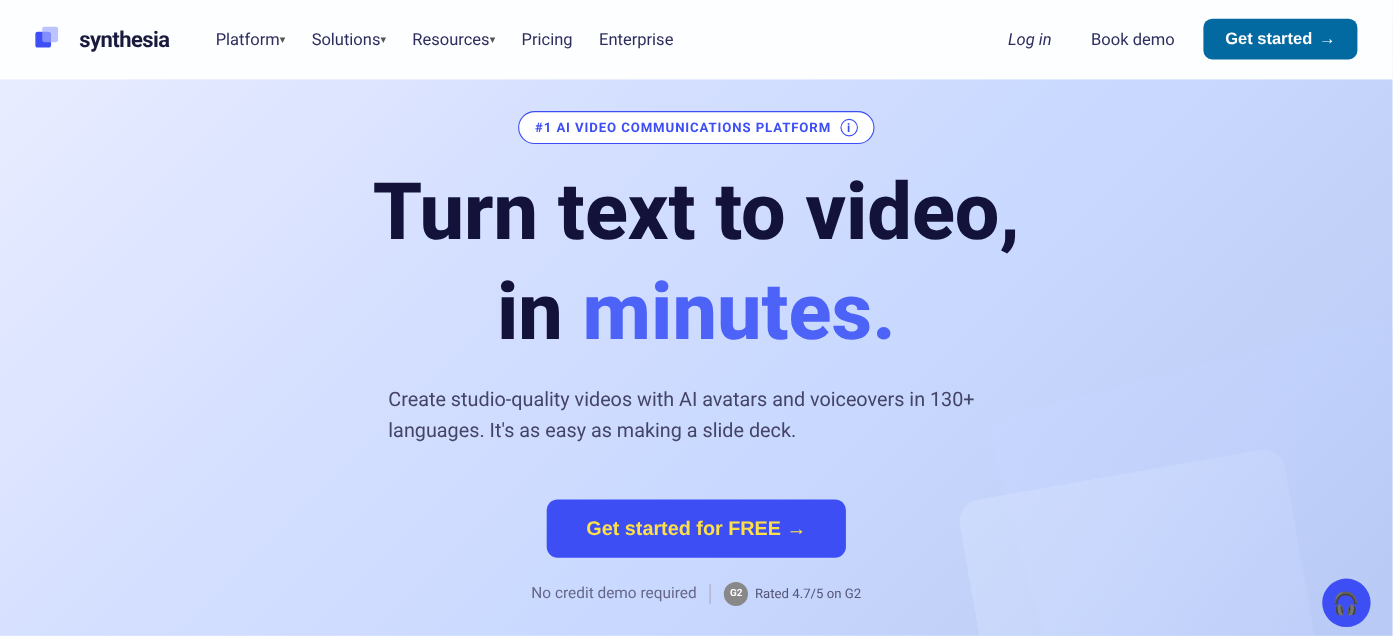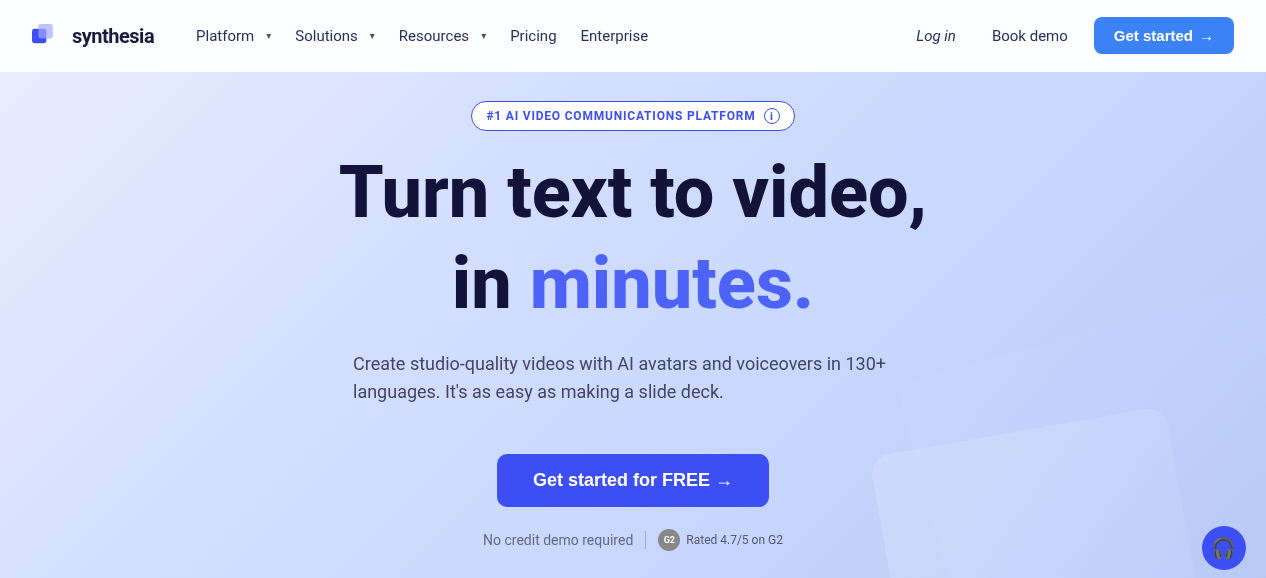--- a/index.html
+++ b/index.html
@@ -53,21 +53,21 @@
 
     .nav-links {
       display: flex;
       align-items: center;
       gap: 4px;
     }
 
     .nav-link {
       display: flex;
       align-items: center;
-      gap: 12px;
+      gap: 0;
       padding: 6px 10px;
       font-size: 15px;
       color: #2d2d5e;
       cursor: pointer;
       border-radius: 6px;
       white-space: nowrap;
     }
 
     .chevron {
       font-size: 10px;
@@ -92,21 +92,21 @@
       font-size: 15px;
       color: #2d2d5e;
       cursor: pointer;
       padding: 6px 10px;
     }
 
     .btn-get-started {
       display: flex;
       align-items: center;
       gap: 6px;
-      background: #3b82f6;
+      background: #0369a1;
       color: white;
       font-size: 15px;
       font-weight: 600;
       padding: 10px 20px;
       border-radius: 8px;
       cursor: pointer;
       border: none;
     }
 
     
@@ -214,21 +214,21 @@
       position: relative;
       z-index: 2;
       margin-bottom: 48px;
     }
 
     .btn-cta {
       display: flex;
       align-items: center;
       gap: 10px;
       background: #3d4ef5;
-      color: #ffffff;
+      color: #fde047;
       font-size: 18px;
       font-weight: 700;
       padding: 16px 36px;
       border-radius: 10px;
       cursor: pointer;
       position: relative;
       z-index: 2;
       border: none;
       margin-bottom: 22px;
     }

